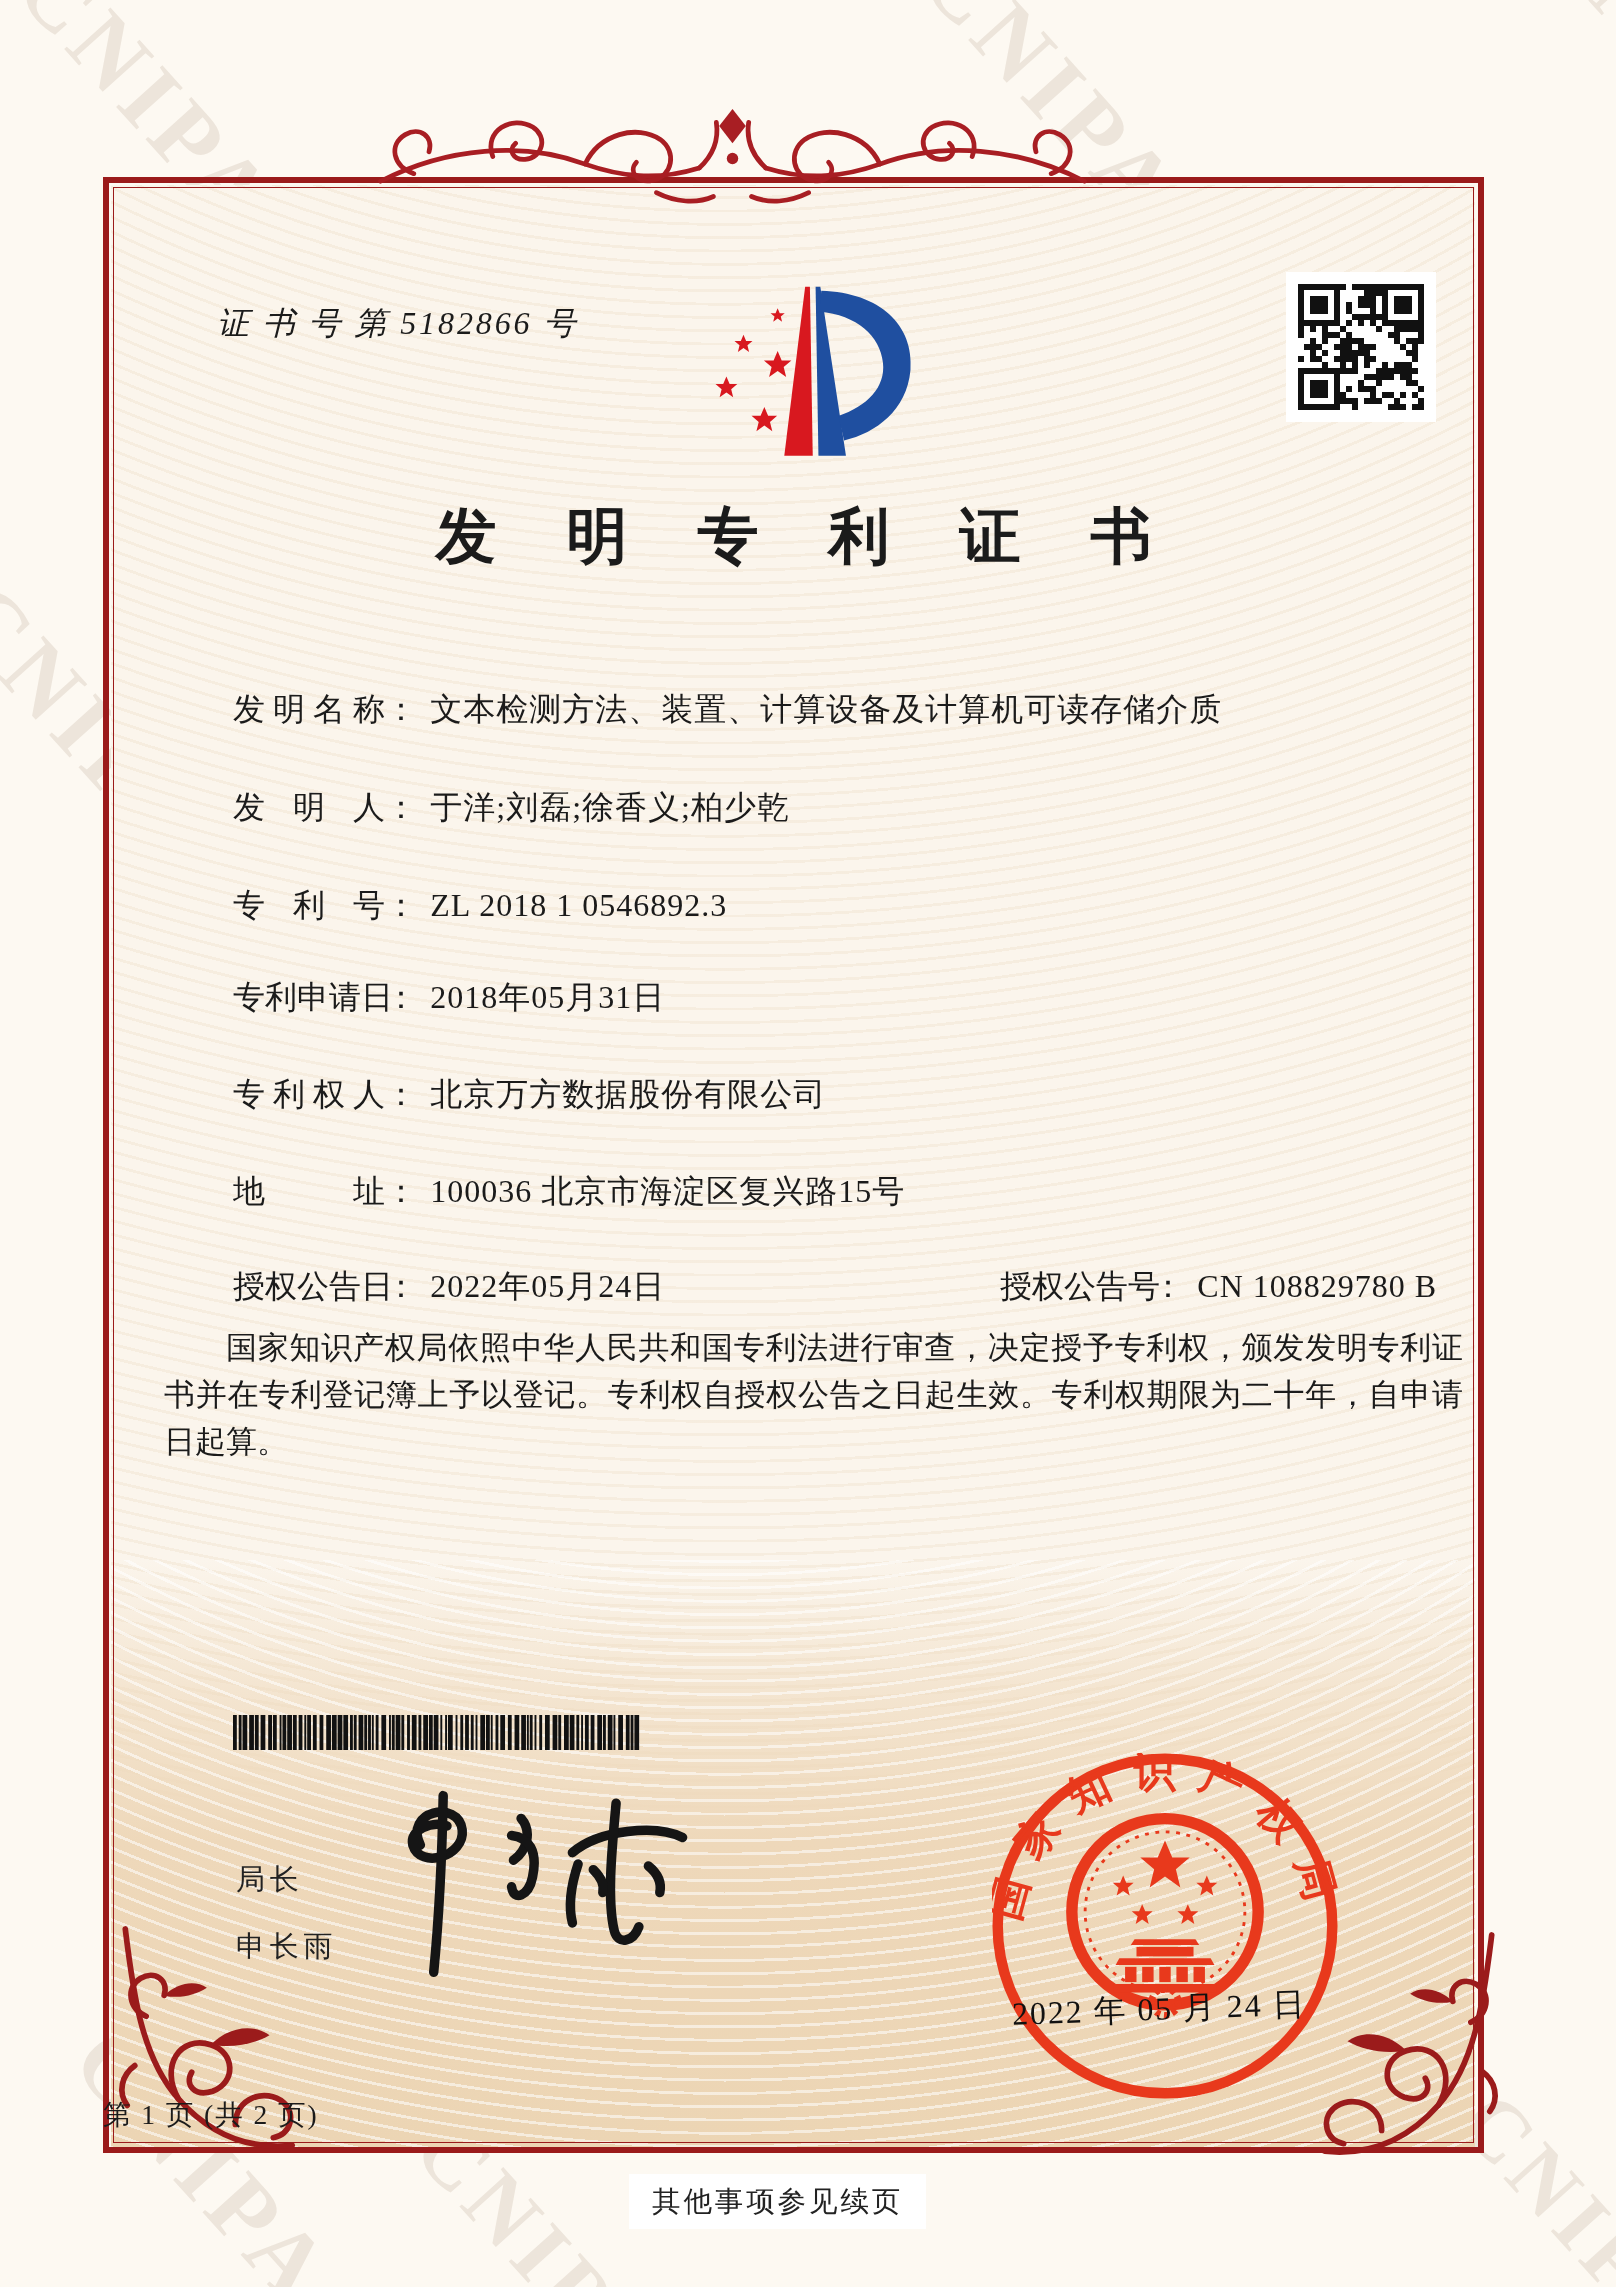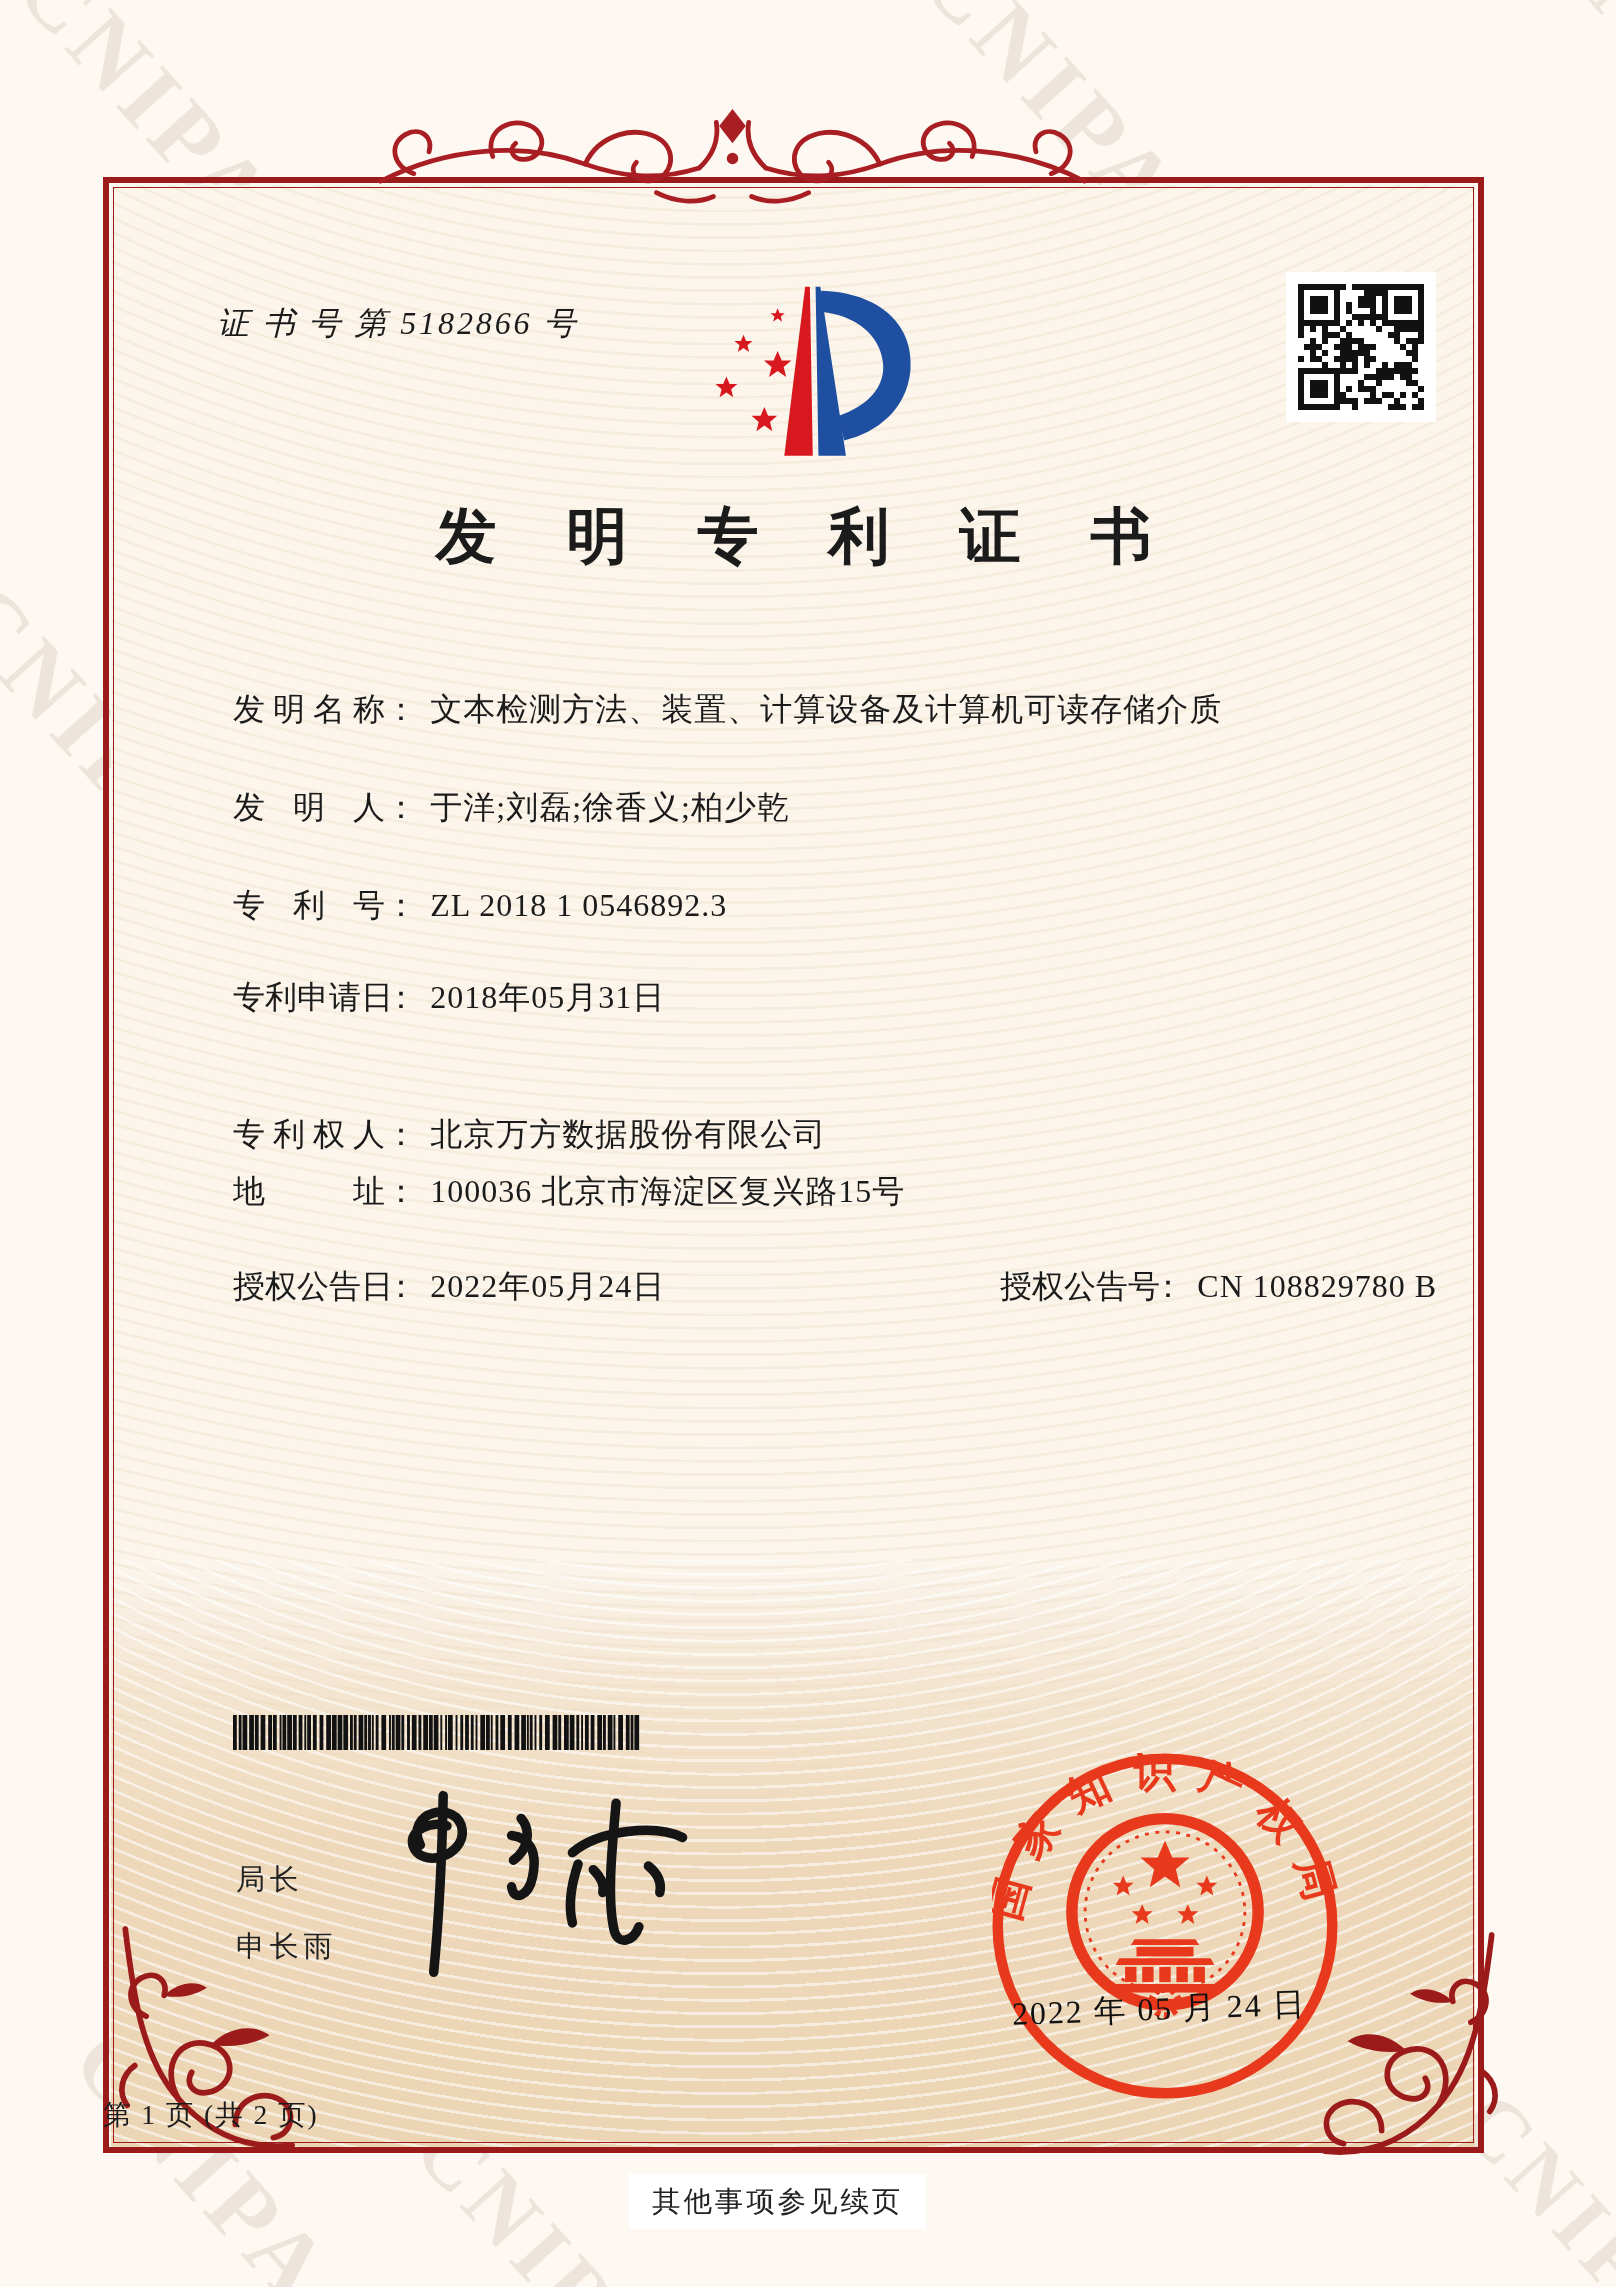--- a/index.html
+++ b/index.html
@@ -446,34 +446,35 @@
 </div>
 <div class="row" style="top:786px;">
   <span class="lbl">发明人</span><span class="colon">：</span><span class="val">于洋;刘磊;徐香义;柏少乾</span>
 </div>
 <div class="row" style="top:884px;">
   <span class="lbl">专利号</span><span class="colon">：</span><span class="val">ZL 2018 1 0546892.3</span>
 </div>
 <div class="row" style="top:976px;">
   <span class="lbl">专利申请日</span><span class="colon">：</span><span class="val">2018年05月31日</span>
 </div>
-<div class="row" style="top:1073px;margin-top:40px;">
+<div class="row" style="top:1073px;">
   <span class="lbl">专利权人</span><span class="colon">：</span><span class="val">北京万方数据股份有限公司</span>
 </div>
 <div class="row" style="top:1170px;">
   <span class="lbl">地址</span><span class="colon">：</span><span class="val">100036 北京市海淀区复兴路15号</span>
 </div>
 <div class="row" style="top:1265px;width:1246px;">
   <span class="lbl">授权公告日</span><span class="colon">：</span><span class="val">2022年05月24日</span>
   <span class="row2">
     <span class="lbl">授权公告号</span><span class="colon">：</span><span class="val">CN 108829780 B</span>
   </span>
 </div>
 
 <div class="legal">
+  <p>国家知识产权局依照中华人民共和国专利法进行审查，决定授予专利权，颁发发明专利证书并在专利登记簿上予以登记。专利权自授权公告之日起生效。专利权期限为二十年，自申请日起算。</p>
 </div>
 
 <svg id="barcode-svg" class="barcode" viewBox="0 0 430 37" preserveAspectRatio="none">
     <rect x="0" y="0" width="4" height="37" fill="#111"></rect>
     <rect x="6" y="0" width="3" height="37" fill="#111"></rect>
     <rect x="10" y="0" width="5" height="37" fill="#111"></rect>
     <rect x="17" y="0" width="5" height="37" fill="#111"></rect>
     <rect x="23" y="0" width="4" height="37" fill="#111"></rect>
     <rect x="29" y="0" width="5" height="37" fill="#111"></rect>
     <rect x="37" y="0" width="4" height="37" fill="#111"></rect>

